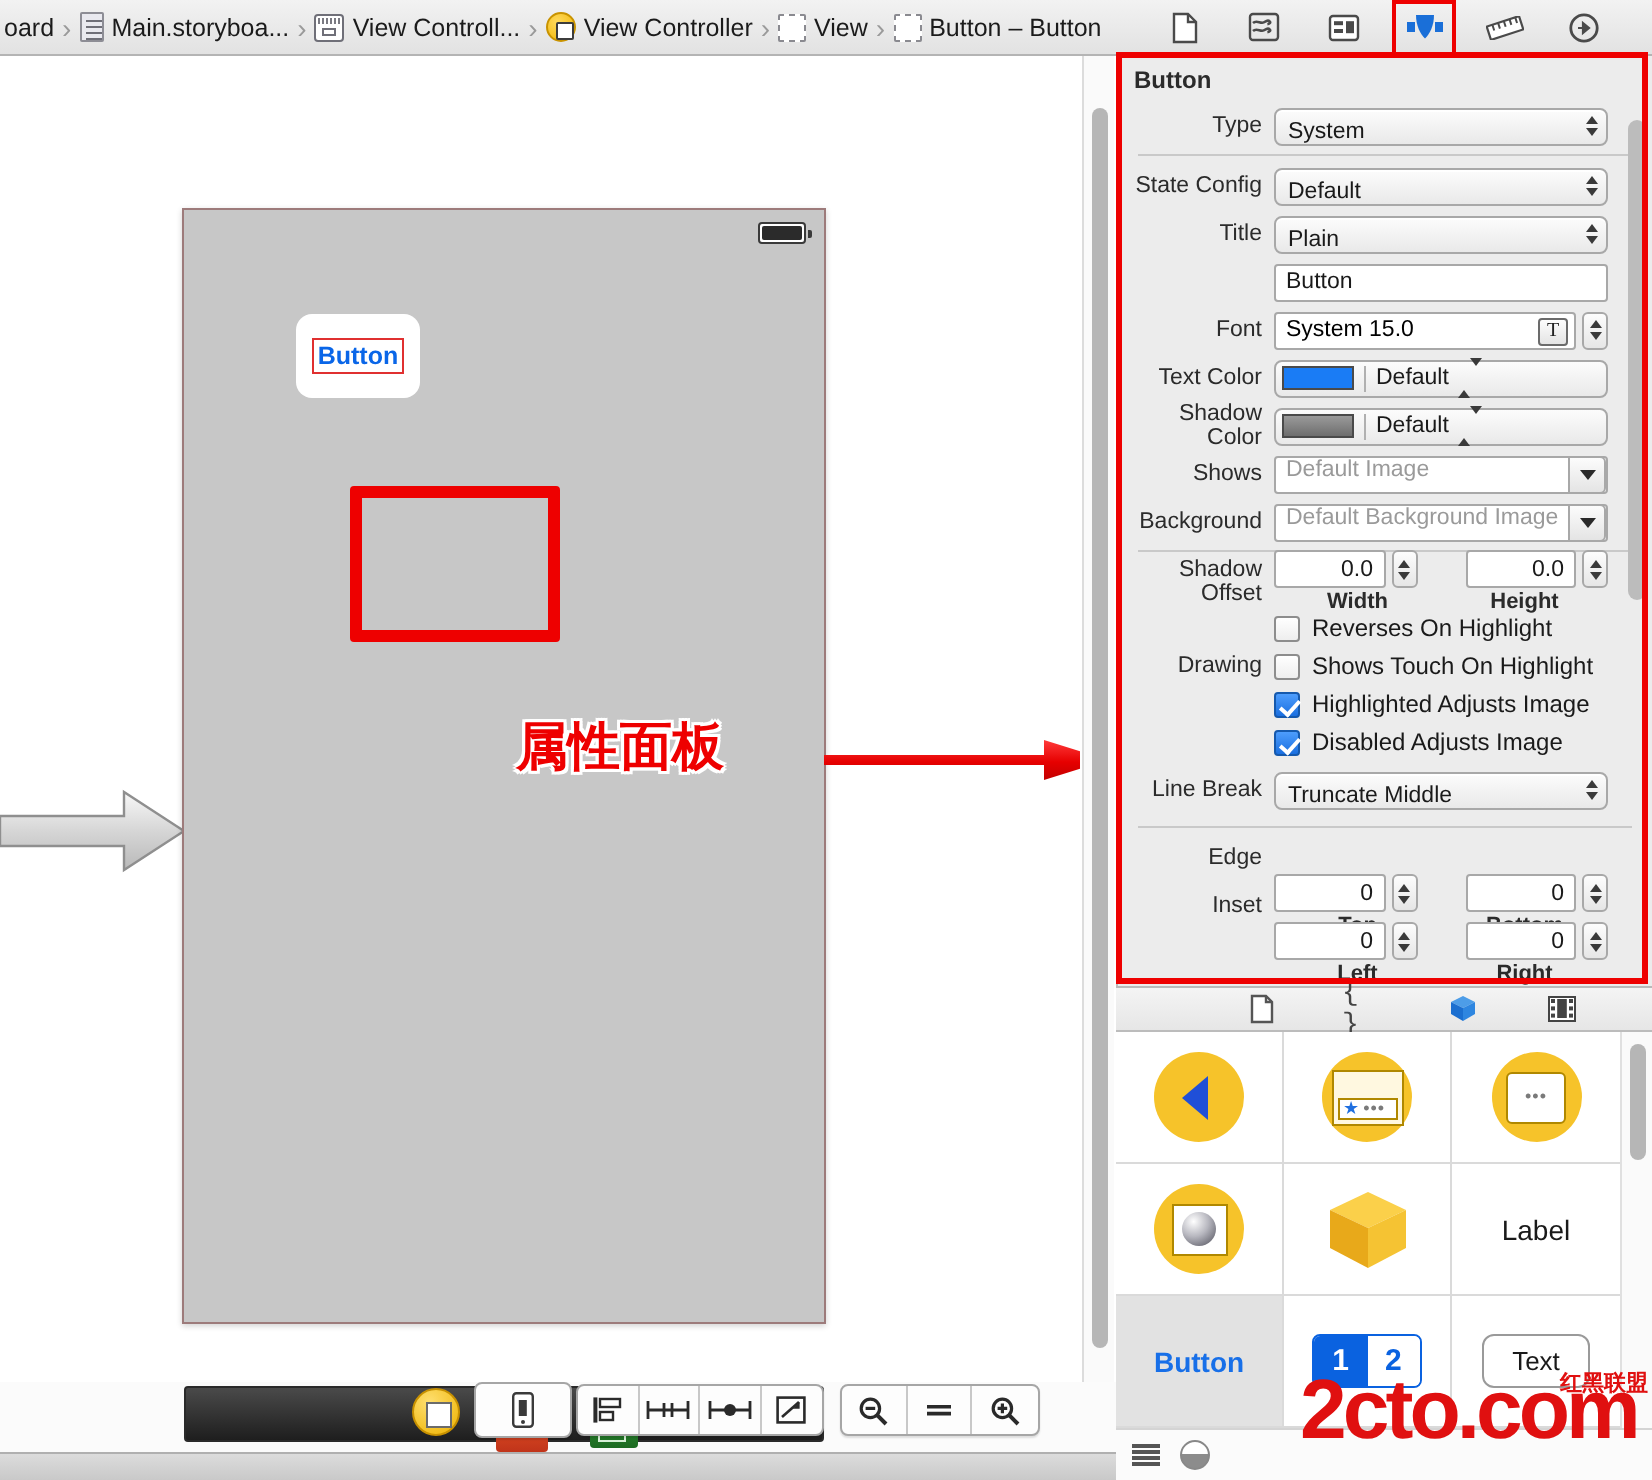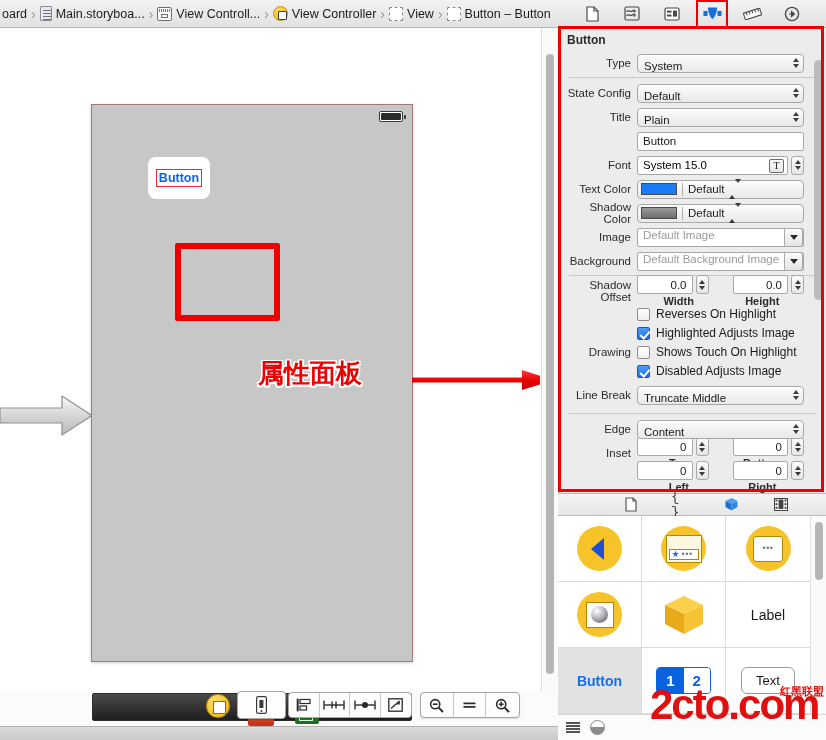--- a/index.html
+++ b/index.html
@@ -698,21 +698,21 @@
           <span class="vsep"></span>
           <span>Default</span>
           <span class="arrows">
             <span class="tri-up"></span><span class="tri-dn"></span>
           </span>
         </div>
       </div>
     </div>
 
     <div class="row">
-      <div class="lbl">Image</div>
+      <div class="lbl">Shows</div>
       <div class="ctl-wrap">
         <div class="imgcombo">
           <span>Default Image</span>
           <span class="dbox">
               <span class="tri-dn-sm"></span>
             </span>
         </div>
       </div>
     </div>
 
@@ -760,28 +760,28 @@
       </div>
     </div>
 
     <div style="margin-top:4px;">
       <div class="ckrow">
         <div class="lbl"></div>
         <span class="cbox"></span>
         <span class="cklabel">Reverses On Highlight</span>
       </div>
       <div class="ckrow">
+        <div class="lbl">Drawing</div>
+        <span class="cbox"></span>
+        <span class="cklabel">Shows Touch On Highlight</span>
+      </div>
+      <div class="ckrow">
         <div class="lbl"></div>
         <span class="cbox on"></span>
         <span class="cklabel">Highlighted Adjusts Image</span>
-      </div>
-      <div class="ckrow">
-        <div class="lbl">Drawing</div>
-        <span class="cbox"></span>
-        <span class="cklabel">Shows Touch On Highlight</span>
       </div>
       <div class="ckrow">
         <div class="lbl"></div>
         <span class="cbox on"></span>
         <span class="cklabel">Disabled Adjusts Image</span>
       </div>
     </div>
 
     <div class="row" style="margin-top:5px;">
       <div class="lbl">Line Break</div>
@@ -793,29 +793,20 @@
               <span class="tri-dn"></span>
           </span>
         </div>
       </div>
     </div>
 
     <div class="hr" style="margin-top:8px;"></div>
 
     <div class="row" style="margin-top:4px;">
       <div class="lbl">Edge</div>
-      <div class="ctl-wrap">
-        <div class="popup">
-          <span>Content</span>
-          <span class="arrows">
-            <span class="tri-up"></span>
-              <span class="tri-dn"></span>
-          </span>
-        </div>
-      </div>
     </div>
 
     <div class="row" style="margin-bottom:1px;">
       <div class="lbl">Inset</div>
       <div class="ctl-wrap">
         <div class="pair">
           <div class="numcell">
             <div class="tfield num">
               <span>0</span>
             </div>

